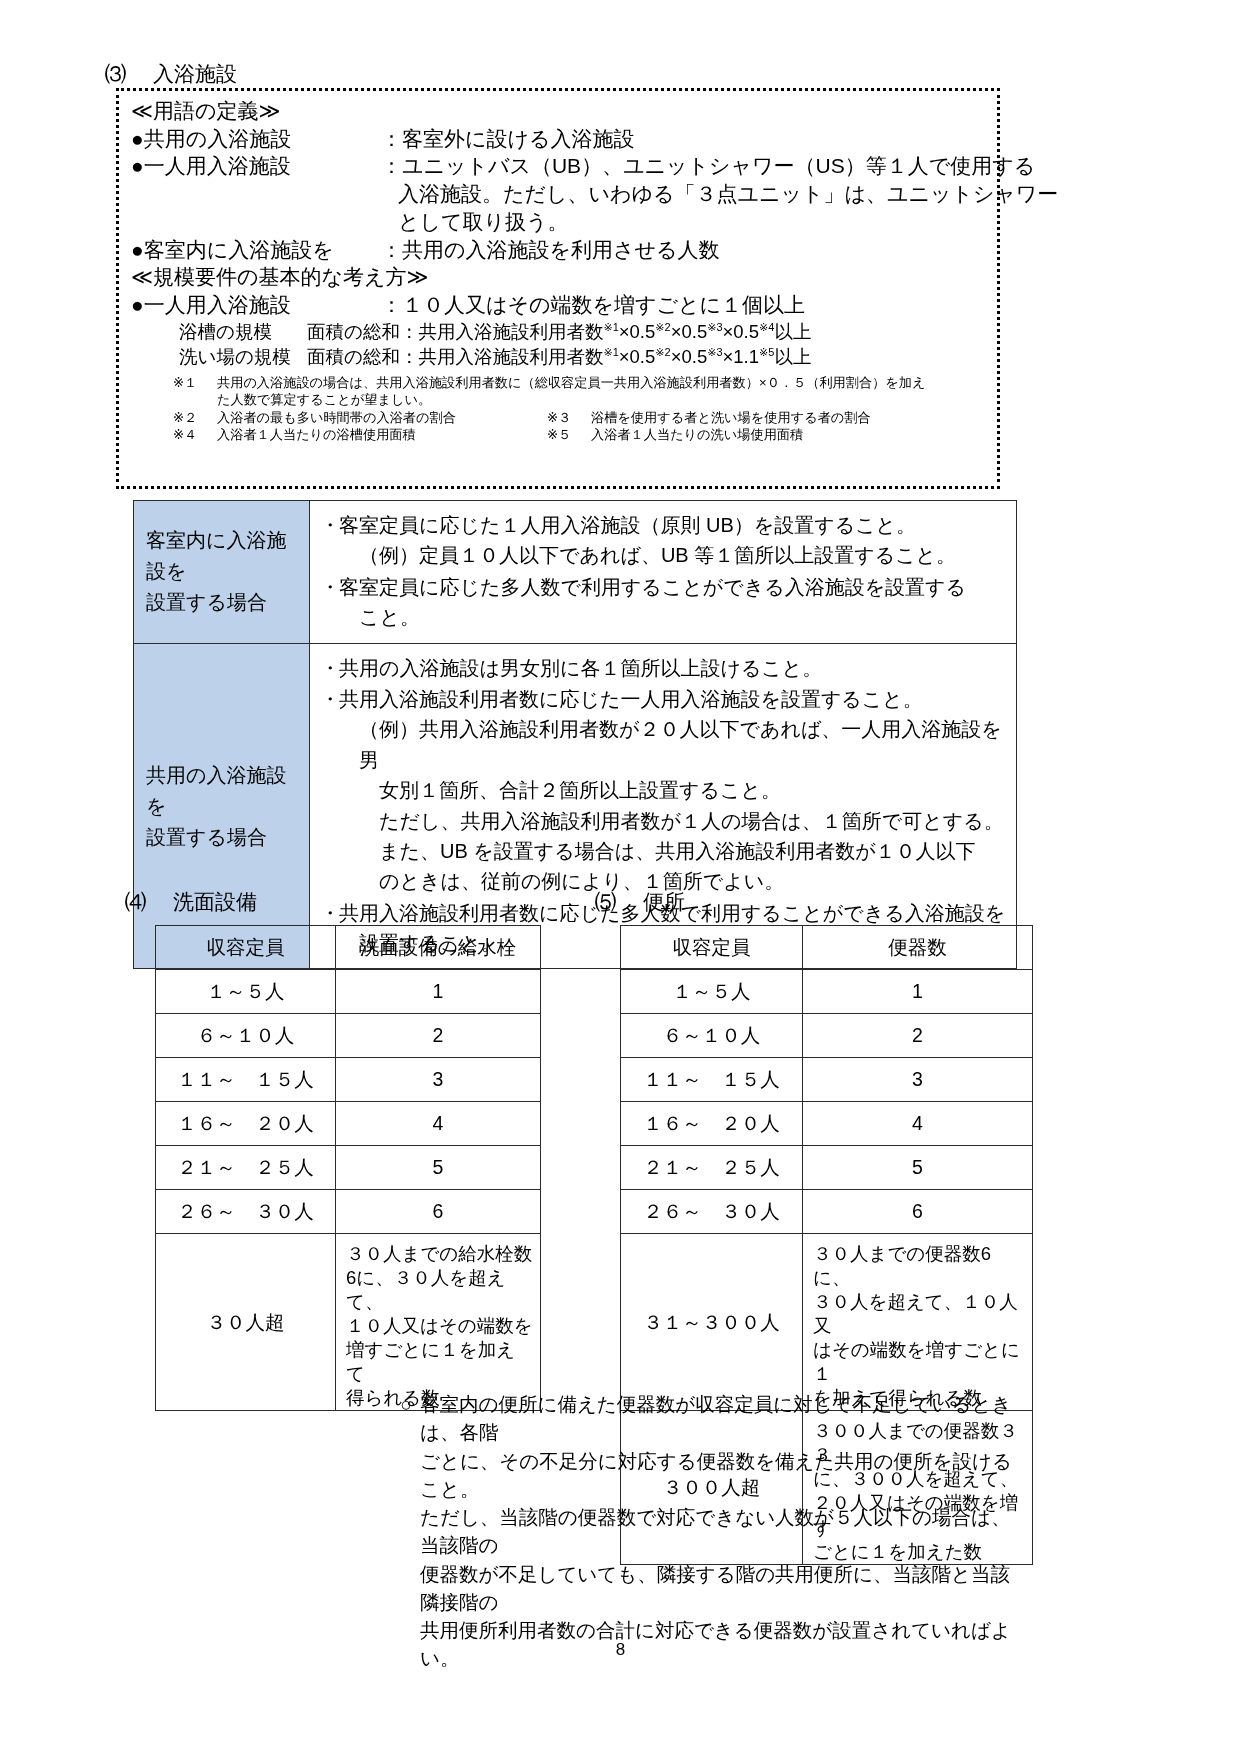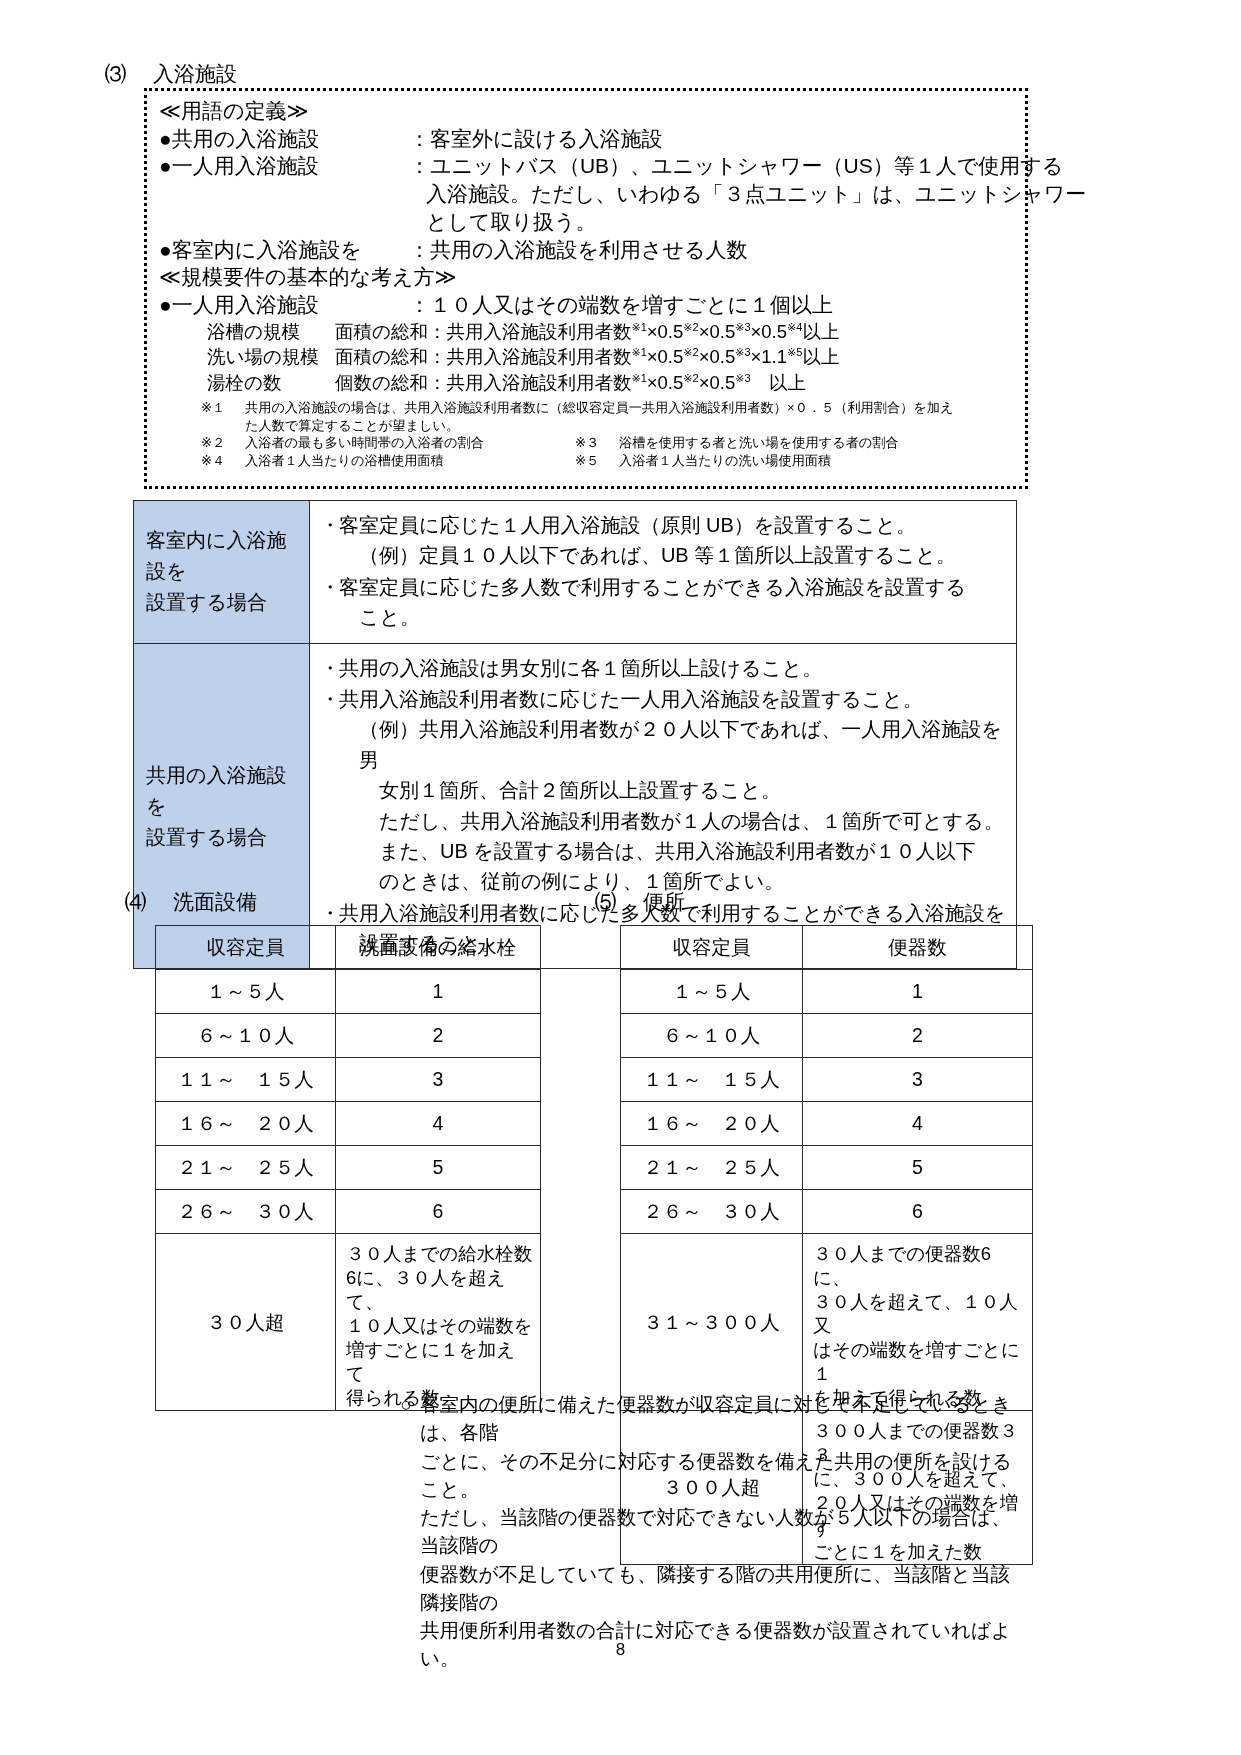--- a/index.html
+++ b/index.html
@@ -20,21 +20,21 @@
     display:flex;
     align-items:baseline;
     font-size:21px;
   }
   .sec-num { width:48px; flex:0 0 48px; }
   .sec-title { white-space:nowrap; }
 
   
   .def-box {
     position:absolute;
-    left:144px; top:88px; width:884px; height:401px;
+    left:116px; top:88px; width:884px; height:401px;
     border:3px dotted #000;
     padding:6px 10px 4px 12px;
   }
   .def-line { font-size:21px; line-height:1.32; display:flex; white-space:nowrap; }
   .term { width:250px; flex:0 0 250px; }
   .desc { }
   .hang { padding-left:267px; }
   .kigou { font-size:21px; line-height:1.32; }
 
   .formula-row {
@@ -149,24 +149,20 @@
     <div class="formula-row">
       <span class="f-label">浴槽の規模</span>
       <span class="f-body"><span>面積の総和：共用入浴施設利用者数</span><sup class="note">※1</sup><span>×0.5</span><sup class="note">※2</sup><span>×0.5</span><sup class="note">※3</sup><span>×0.5</span><sup class="note">※4</sup><span>以上</span></span>
     </div>
 
     <div class="formula-row">
       <span class="f-label">洗い場の規模</span>
       <span class="f-body"><span>面積の総和：共用入浴施設利用者数</span><sup class="note">※1</sup><span>×0.5</span><sup class="note">※2</sup><span>×0.5</span><sup class="note">※3</sup><span>×1.1</span><sup class="note">※5</sup><span>以上</span></span>
     </div>
 
-    <div class="formula-row">
-      <span class="f-label">湯栓の数</span>
-      <span class="f-body"><span>個数の総和：共用入浴施設利用者数</span><sup class="note">※1</sup><span>×0.5</span><sup class="note">※2</sup><span>×0.5</span><sup class="note">※3</sup><span>　以上</span></span>
-    </div>
 
     <div style="height:4px"></div>
     <div class="fn">
       <span class="fn-num">※１</span>
       <span class="fn-txt">共用の入浴施設の場合は、共用入浴施設利用者数に（総収容定員一共用入浴施設利用者数）×０．５（利用割合）を加え</span>
     </div>
     <div class="fn-hang">た人数で算定することが望ましい。</div>
 
     <div class="fn">
       <span class="fn-num">※２</span>

